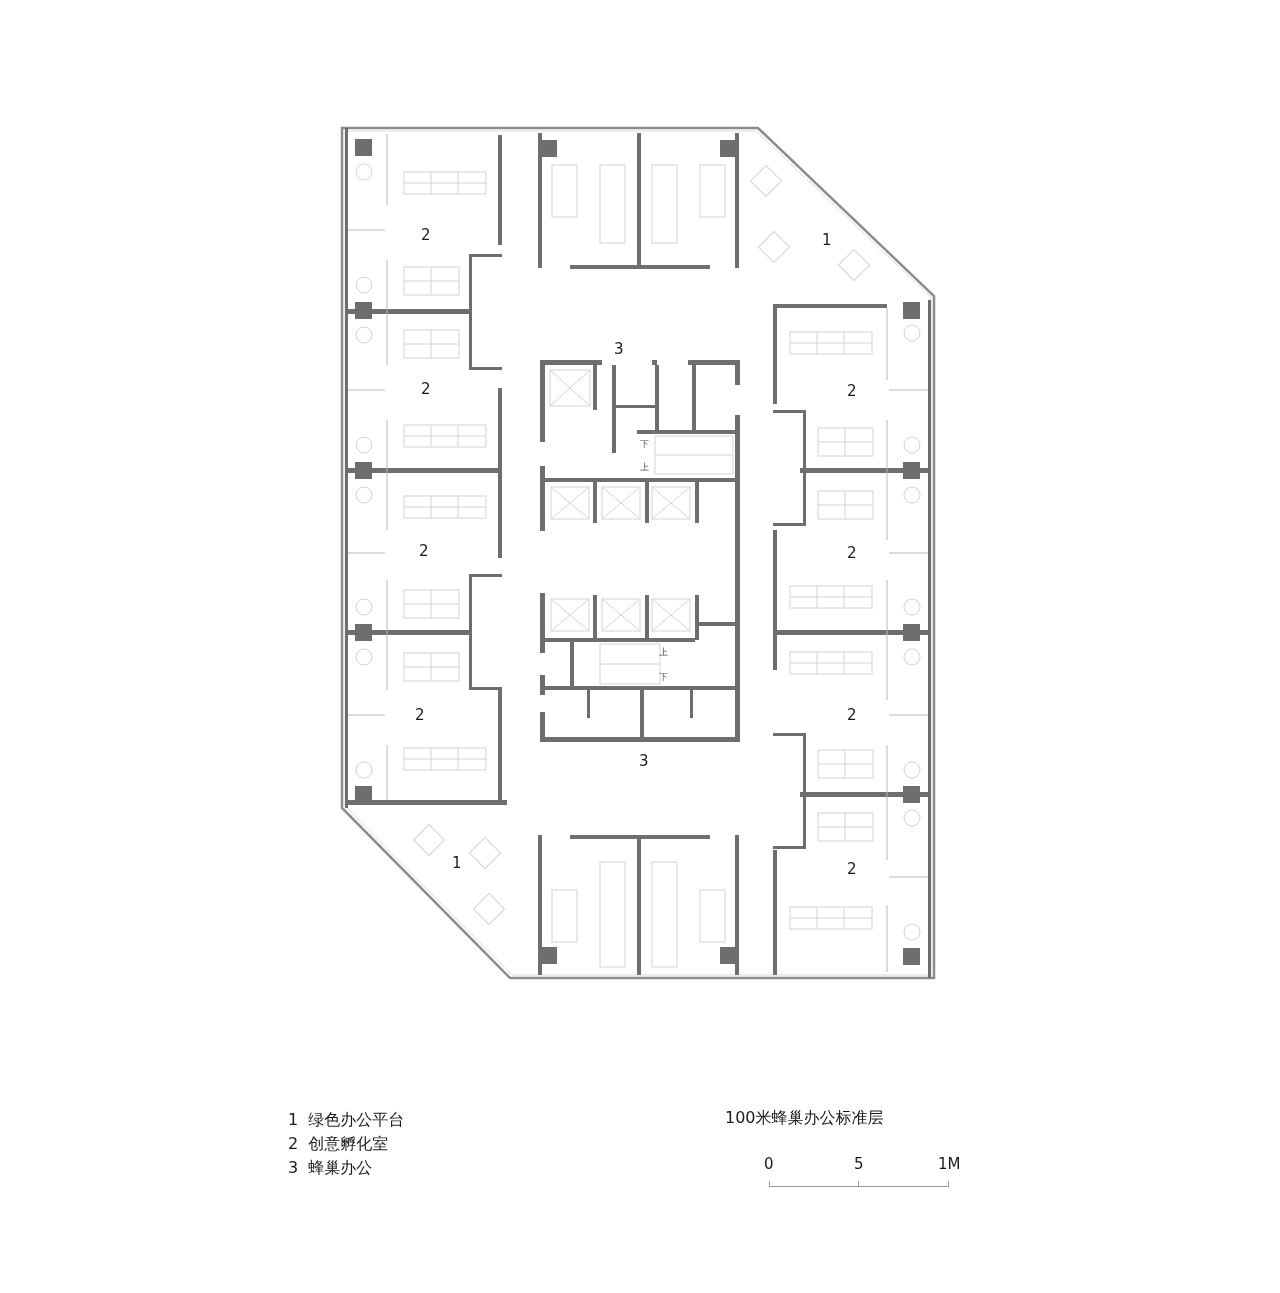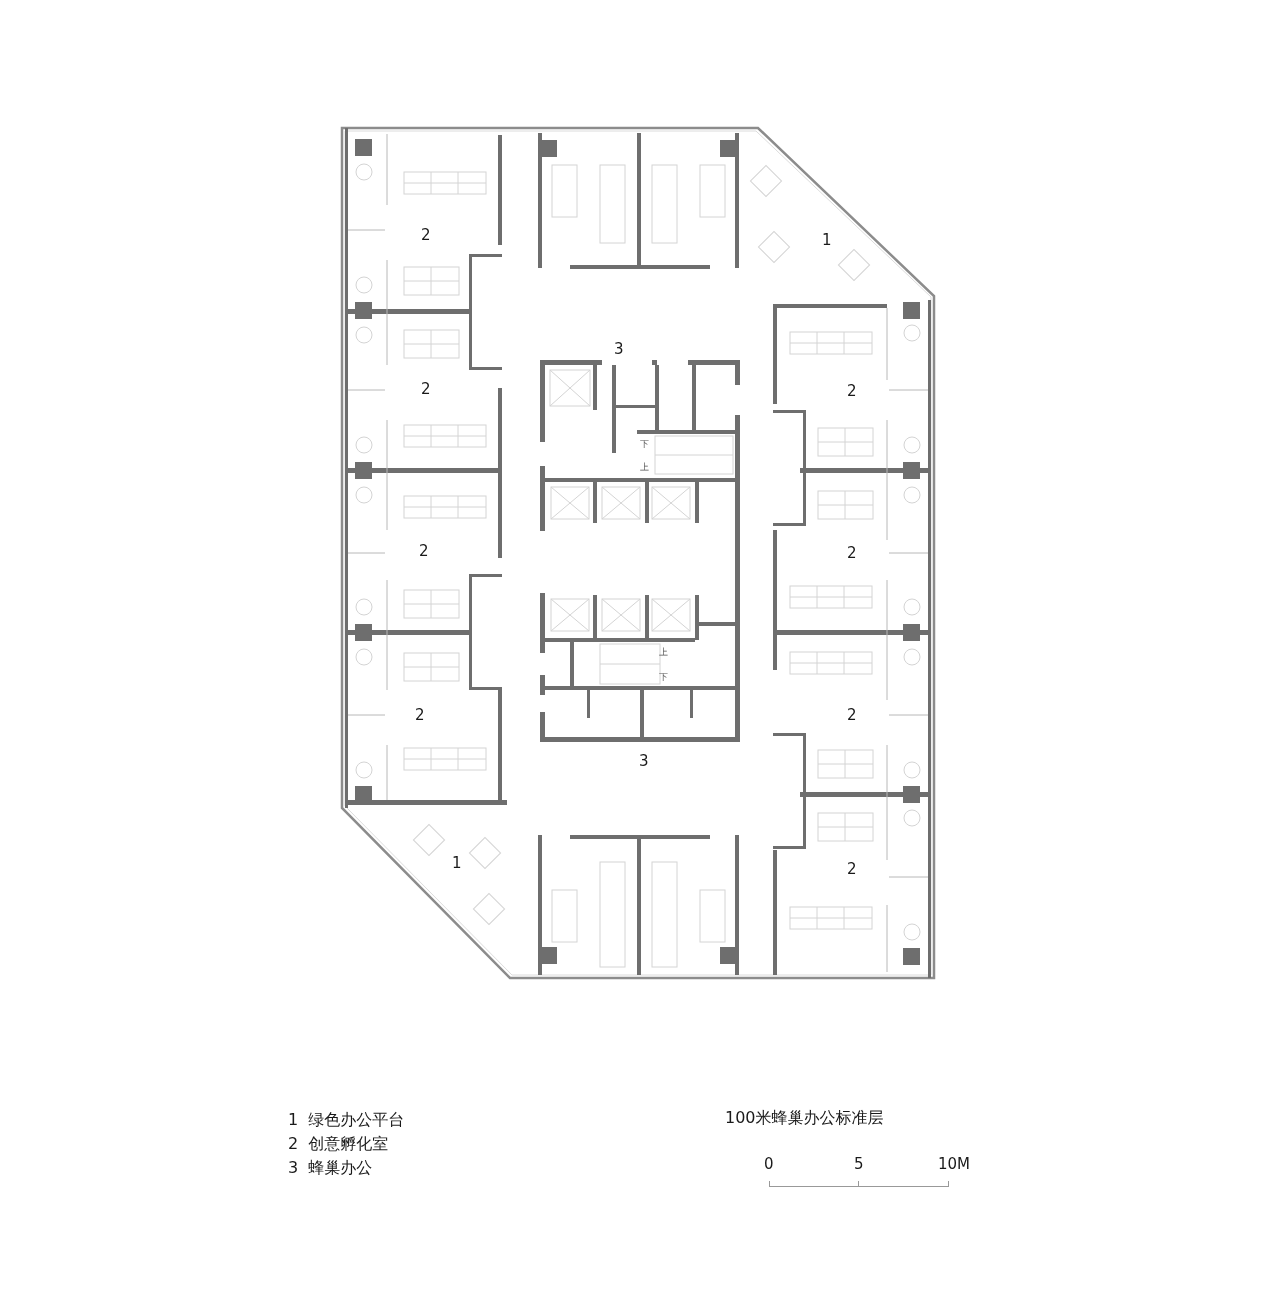--- a/index.html
+++ b/index.html
@@ -308,16 +308,16 @@
     <span>3</span>
     <span>蜂巢办公</span>
   </div>
 </div>
 
 <div class="title-block">100米蜂巢办公标准层</div>
 
 <div class="scale">
   <span class="scale-lbl" style="left:0px">0</span>
   <span class="scale-lbl" style="left:90px">5</span>
-  <span class="scale-lbl" style="left:174px">10M</span>
+  <span class="scale-lbl" style="left:174px">1M</span>
   <div class="scale-line"></div>
   <div class="scale-mid"></div>
 </div>
 
 </body></html>

